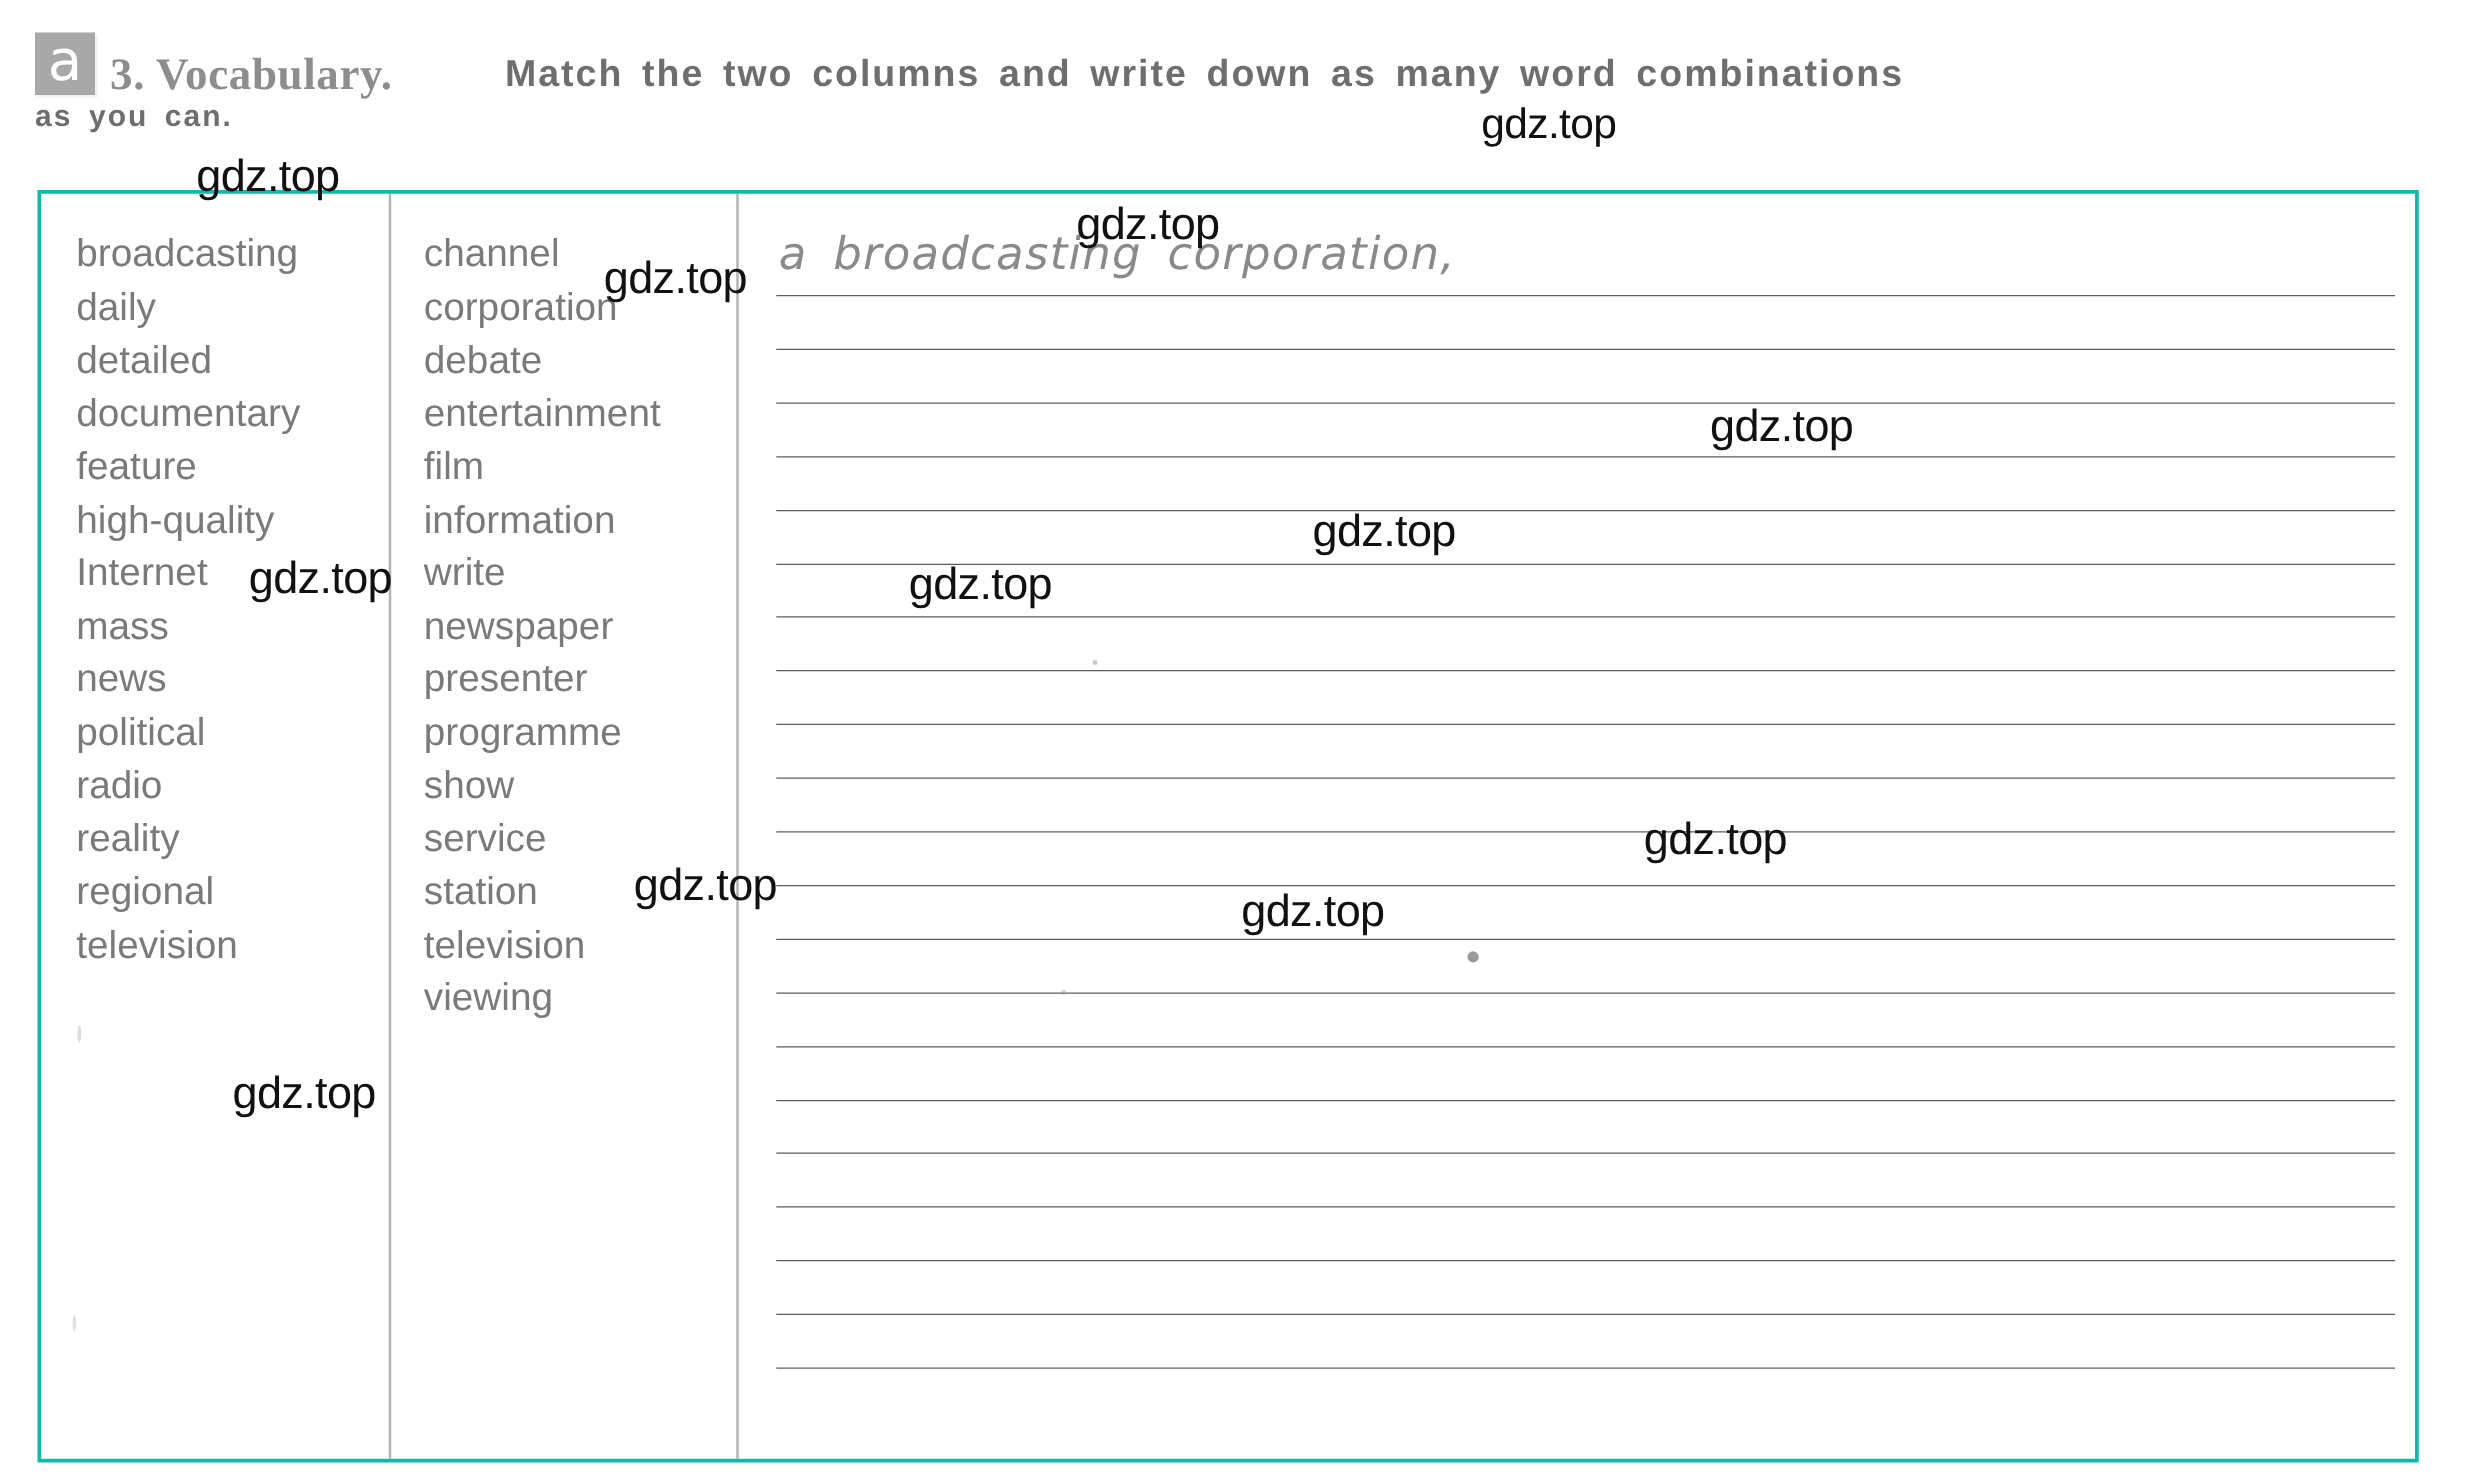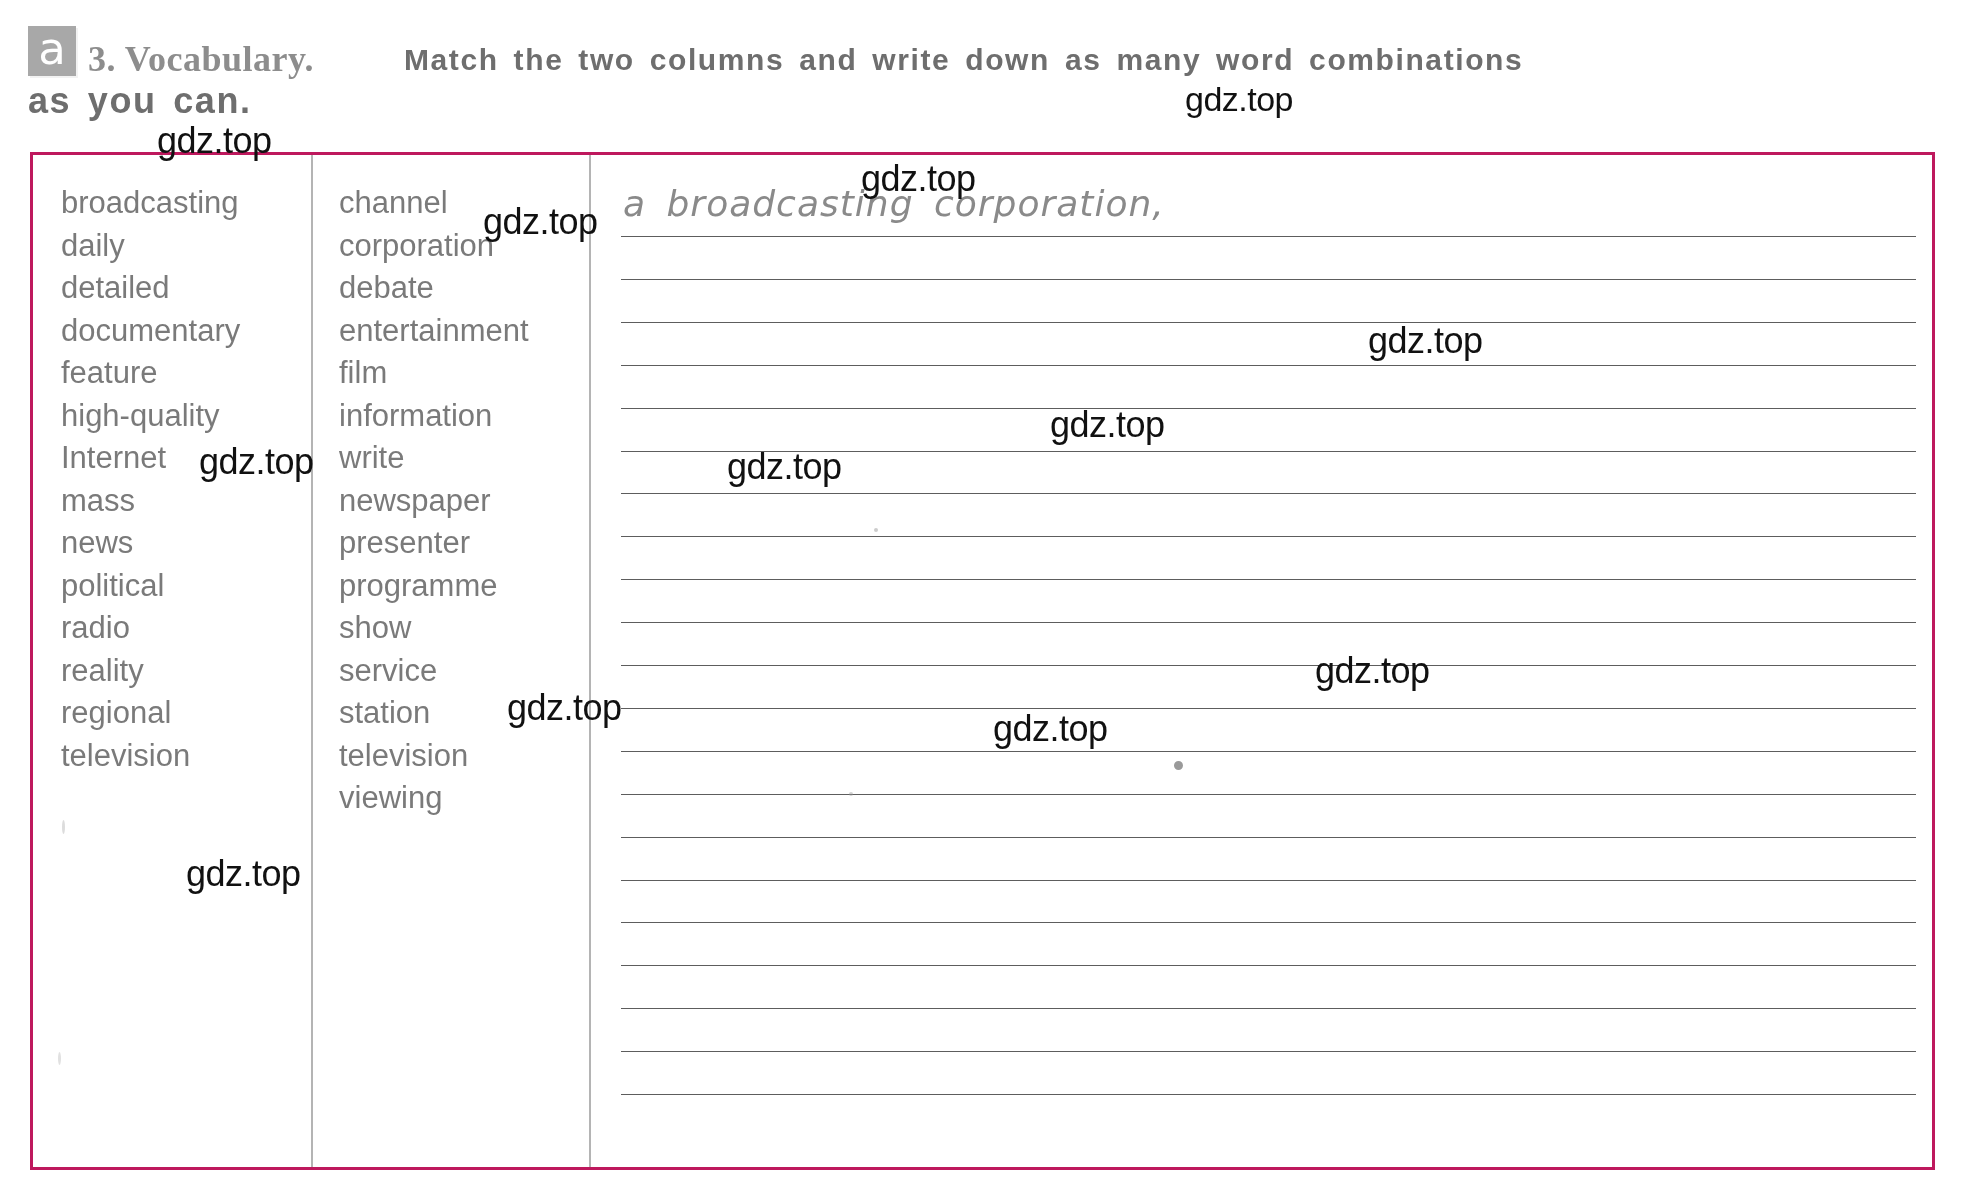--- a/index.html
+++ b/index.html
@@ -35,31 +35,31 @@
     position:absolute;left:404px;top:40px;width:1560px;
     font-family:"Liberation Sans", sans-serif;
     font-size:30px;font-weight:700;color:#6e6e6e;
     letter-spacing:1.6px;
     line-height:40px;
     word-spacing:5px;
   }
   .instruction2{
     position:absolute;left:28px;top:80px;
     font-family:"Liberation Sans", sans-serif;
-    font-size:36px;font-weight:700;color:#6e6e6e;
+    font-size:24px;font-weight:700;color:#6e6e6e;
     letter-spacing:1.6px;
     word-spacing:5px;
     white-space:nowrap;
   }
 
   
   .box{
     position:absolute;left:30px;top:152px;
     width:1905px;height:1018px;
-    border:3px solid #be185d;
+    border:3px solid #14b8a6;
     background:#ffffff;
     box-sizing:border-box;
   }
   .col-div{
     position:absolute;top:0;bottom:0;width:2px;background:#b4b4b4;
   }
   .col-div.d1{left:278px;}
   .col-div.d2{left:556px;}
 
   .wordcol{

